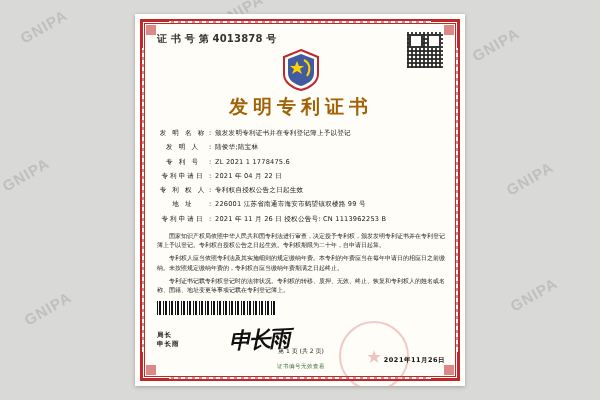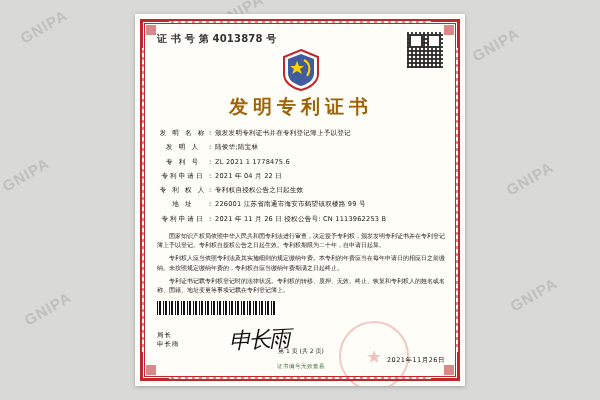--- a/index.html
+++ b/index.html
@@ -204,20 +204,21 @@
     font-size: 5px;
     letter-spacing: 1px;
     color: #222;
     margin-top: 1px;
   }
 
   .sign-area {
     position: relative;
     margin-top: 10px;
     height: 52px;
+    font-weight: bold;
   }
   .sign-left {
     position: absolute;
     left: 0; top: 6px;
     font-size: 6.5px;
     line-height: 1.5;
     color: #111;
     letter-spacing: 1px;
   }
   .sign-script {

